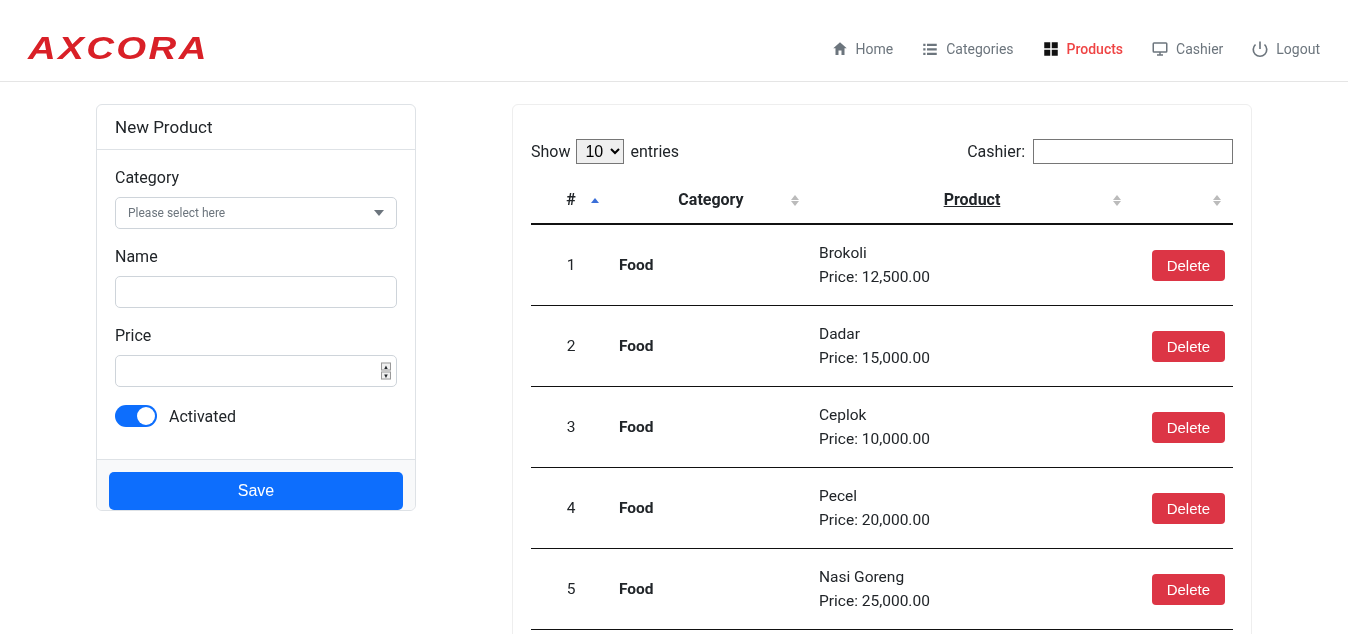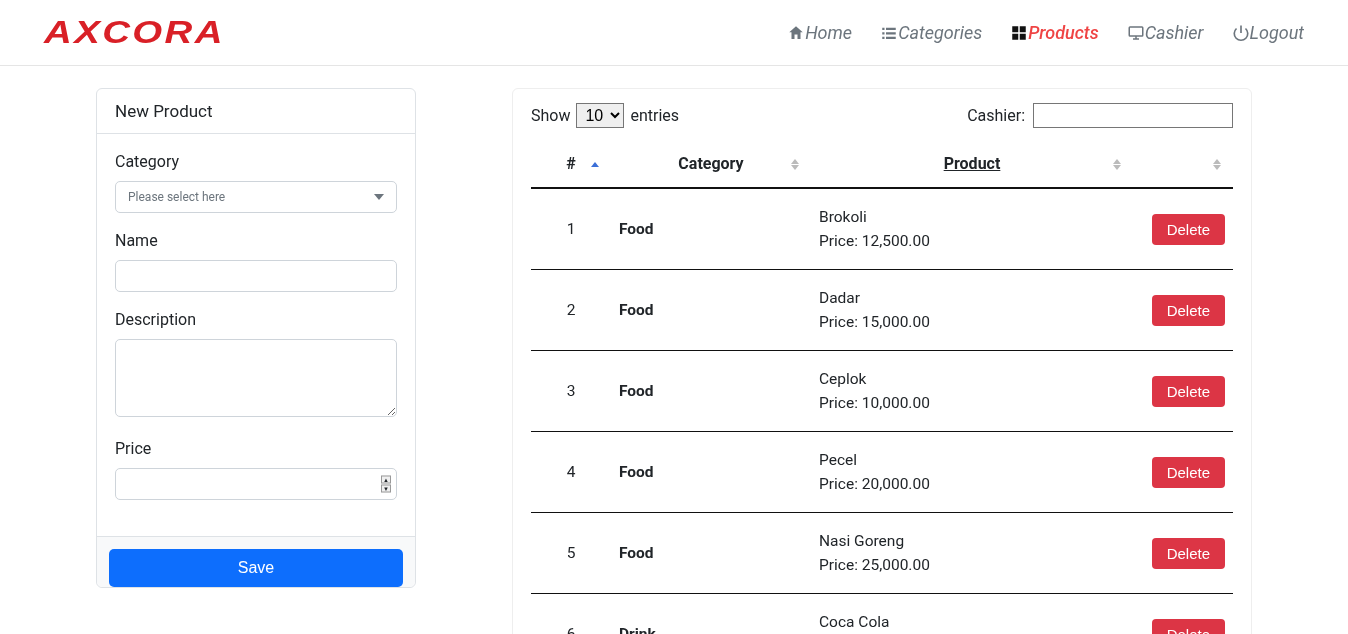--- a/index.html
+++ b/index.html
@@ -1,21 +1,21 @@
 <!DOCTYPE html>
 <html><head>
   <meta charset="utf-8">
   <style>
     * { box-sizing: border-box; margin: 0; padding: 0; }
     body { font-family: -apple-system, BlinkMacSystemFont, "Segoe UI", Roboto, "Helvetica Neue", Arial, sans-serif; background: #fff; color: #212529; font-size: 16px; }
     
-    .navbar { display: flex; justify-content: space-between; align-items: center; padding: 14px 44px; border-bottom: 1px solid #e5e5e5; background: #fff; }
+    .navbar { display: flex; justify-content: space-between; align-items: center; padding: 14px 28px; border-bottom: 1px solid #e5e5e5; background: #fff; margin-top: 16px; }
     .logo { font-family: Arial, sans-serif; font-weight: 700; font-style: italic; font-size: 32px; letter-spacing: 2px; color: #d92027; transform: scaleX(1.2); transform-origin: left; }
     .nav-links { display: flex; gap: 28px; align-items: center; }
-    .nav-link { display: inline-flex; align-items: center; color: #6c757d; text-decoration: none; font-size: 18px; cursor: pointer; font-style: italic; }
+    .nav-link { display: inline-flex; align-items: center; gap: 7px; color: #6c757d; text-decoration: none; font-size: 14px; cursor: pointer; }
     .nav-link.active { color: #ef4444; font-weight: 500; }
     .nav-icon { width: 18px; height: 18px; display: inline-flex; align-items: center; justify-content: center; }
     
     .container { display: flex; gap: 96px; padding: 22px 96px 0 96px; align-items: flex-start; }
     
     .card { border: 1px solid #dee2e6; border-radius: 6px; background: #fff; }
     .card-header { padding: 12px 18px; border-bottom: 1px solid #dee2e6; font-size: 17px; }
     .card-body { padding: 18px; }
     
     .form-panel { width: 320px; flex-shrink: 0; }
@@ -30,21 +30,21 @@
     .spinner-btns div { width: 10px; height: 8px; border: 1px solid #999; background: #f0f0f0; font-size: 6px; line-height: 6px; text-align: center; }
     
     .switch-row { display: flex; align-items: center; gap: 12px; margin-bottom: 14px; }
     .switch { width: 42px; height: 22px; background: #0d6efd; border-radius: 11px; position: relative; cursor: pointer; }
     .switch::after { content: ""; position: absolute; right: 2px; top: 2px; width: 18px; height: 18px; background: #fff; border-radius: 50%; }
     
     .card-footer { padding: 12px 12px 0 12px; border-top: 1px solid #dee2e6; background: #f8f9fa; border-radius: 0 0 6px 6px; }
     .btn-primary { width: 100%; padding: 10px; background: #0d6efd; color: #fff; border: none; border-radius: 5px; font-size: 16px; cursor: pointer; }
     
     .table-panel { flex: 1; border: 1px solid #eee; border-radius: 6px; padding: 14px 18px; min-width: 0; }
-    .table-controls { display: flex; justify-content: space-between; align-items: center; margin-bottom: 14px; font-size: 16px; }
+    .table-controls { display: flex; justify-content: space-between; align-items: center; margin-bottom: 14px; font-size: 16px; margin-top: 20px; }
     .show-entries { display: flex; align-items: center; gap: 6px; }
     .entries-select { padding: 2px 4px; border: 1px solid #767676; background: #efefef; font-size: 16px; }
     .search-box { display: flex; align-items: center; gap: 8px; }
     .search-input { width: 200px; padding: 3px 6px; border: 1px solid #767676; font-size: 15px; }
     
     table { width: 100%; border-collapse: collapse; }
     thead th { text-align: left; padding: 12px 8px 14px 8px; border-bottom: 2px solid #111; font-weight: 700; font-size: 16px; position: relative; }
     thead th.center { text-align: center; }
     .sort-icon { position: absolute; right: 10px; top: 50%; transform: translateY(-50%); width: 10px; height: 16px; display: inline-flex; flex-direction: column; justify-content: center; gap: 1px; }
     .sort-icon .up { width: 0; height: 0; border-left: 4px solid transparent; border-right: 4px solid transparent; border-bottom: 5px solid #bbb; }
@@ -131,33 +131,33 @@
         <div class="form-control select-wrap">
           <span>Please select here</span>
           <span class="caret-down"></span>
         </div>
       </div>
       <div class="form-group">
         <label class="form-label">Name</label>
         <input class="form-control" style="">
       </div>
       <div class="form-group">
-        <label class="form-label">Description</label>
-        <textarea class="form-control" style=""></textarea>
-      </div>
-      <div class="form-group">
         <label class="form-label">Price</label>
         <div class="spinner-input">
           <input class="form-control" style="">
           <div class="spinner-btns">
                 <div>▲</div>
                 <div>▼</div>
               </div>
         </div>
       </div>
+      <div class="switch-row">
+        <div class="switch"></div>
+        <span>Activated</span>
+      </div>
     </div>
     <div class="card-footer">
       <button class="btn-primary">Save</button>
     </div>
   </div>
 
   <div class="table-panel">
     <div class="table-controls">
       <div class="show-entries">
         <span>Show</span>

